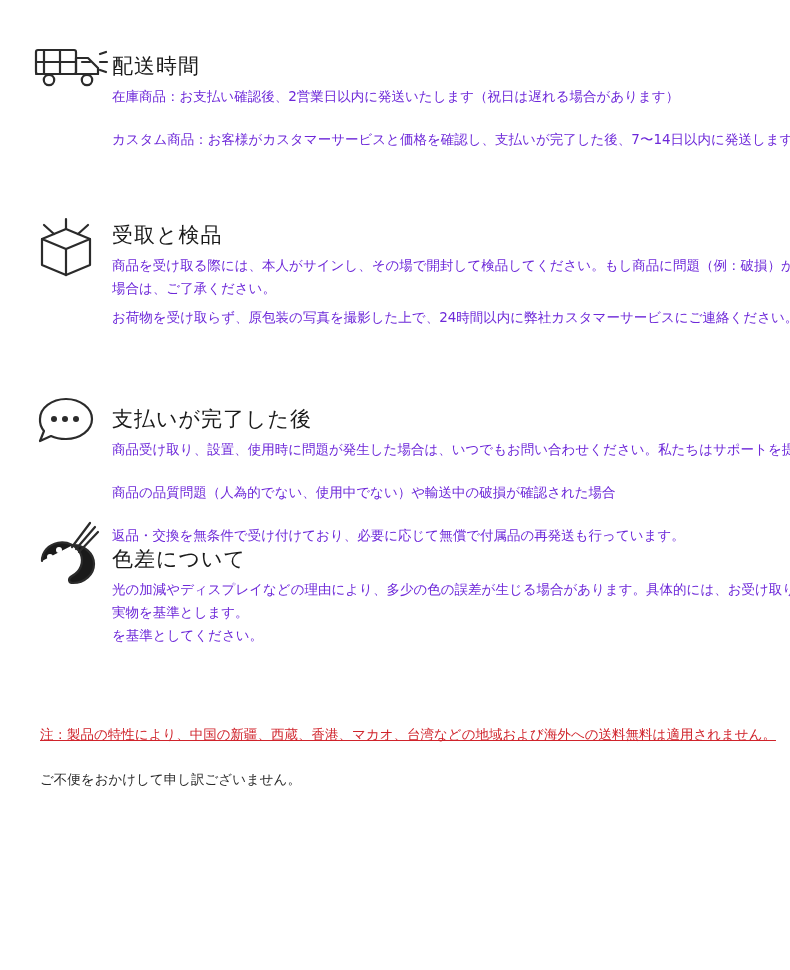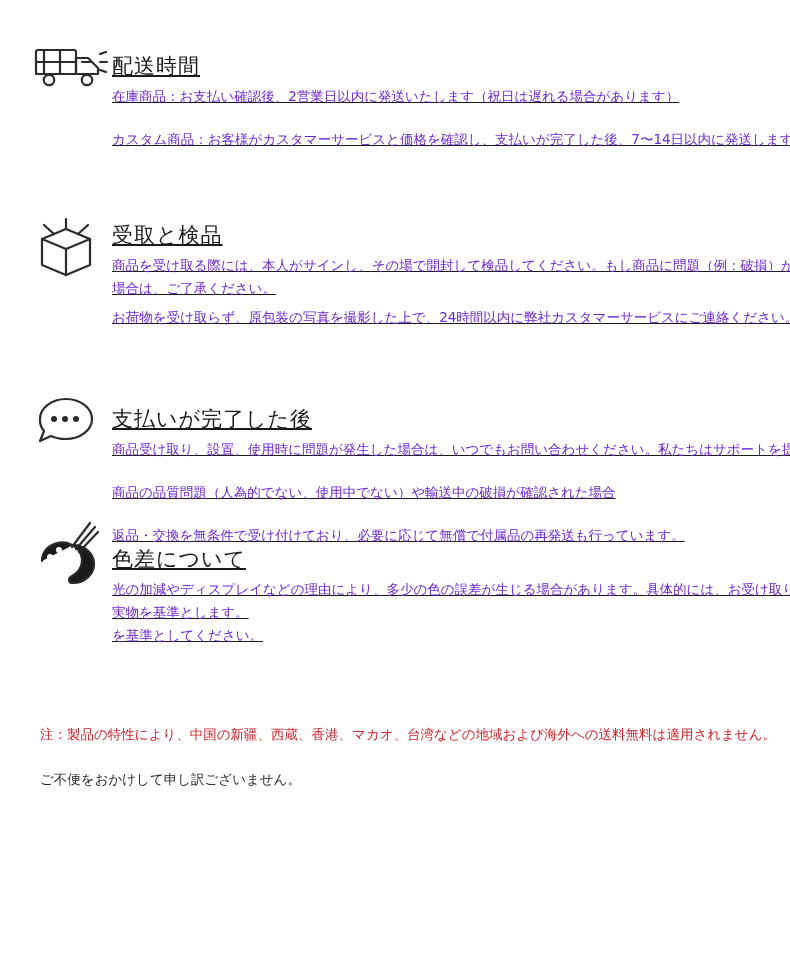--- a/index.html
+++ b/index.html
@@ -39,21 +39,20 @@
   .sec-icon {
     position: absolute;
     left: 32px;
     top: 0;
     width: 80px;
     height: 62px;
   }
   .sec-body {
     padding-left: 112px;
     padding-right: 12px;
-    text-decoration: underline;
   }
   .sec-heading {
     font-size: 21px;
     font-weight: 500;
     letter-spacing: 1px;
     color: #1a1a1a;
     line-height: 1.2;
     margin: 0 0 6px 0;
   }
   .sec-line {
@@ -90,20 +89,21 @@
   .note-block {
     margin-top: 76px;
     padding-left: 40px;
   }
   .note-red {
     color: #d0232b;
     font-size: 13.5px;
     line-height: 1.7;
     white-space: nowrap;
     margin: 0;
+    text-decoration: underline;
   }
   .note-plain {
     color: #2b2b2b;
     font-size: 13.5px;
     line-height: 1.7;
     margin: 22px 0 0 0;
     white-space: nowrap;
   }
   svg { display: block; overflow: visible; }
 </style>

